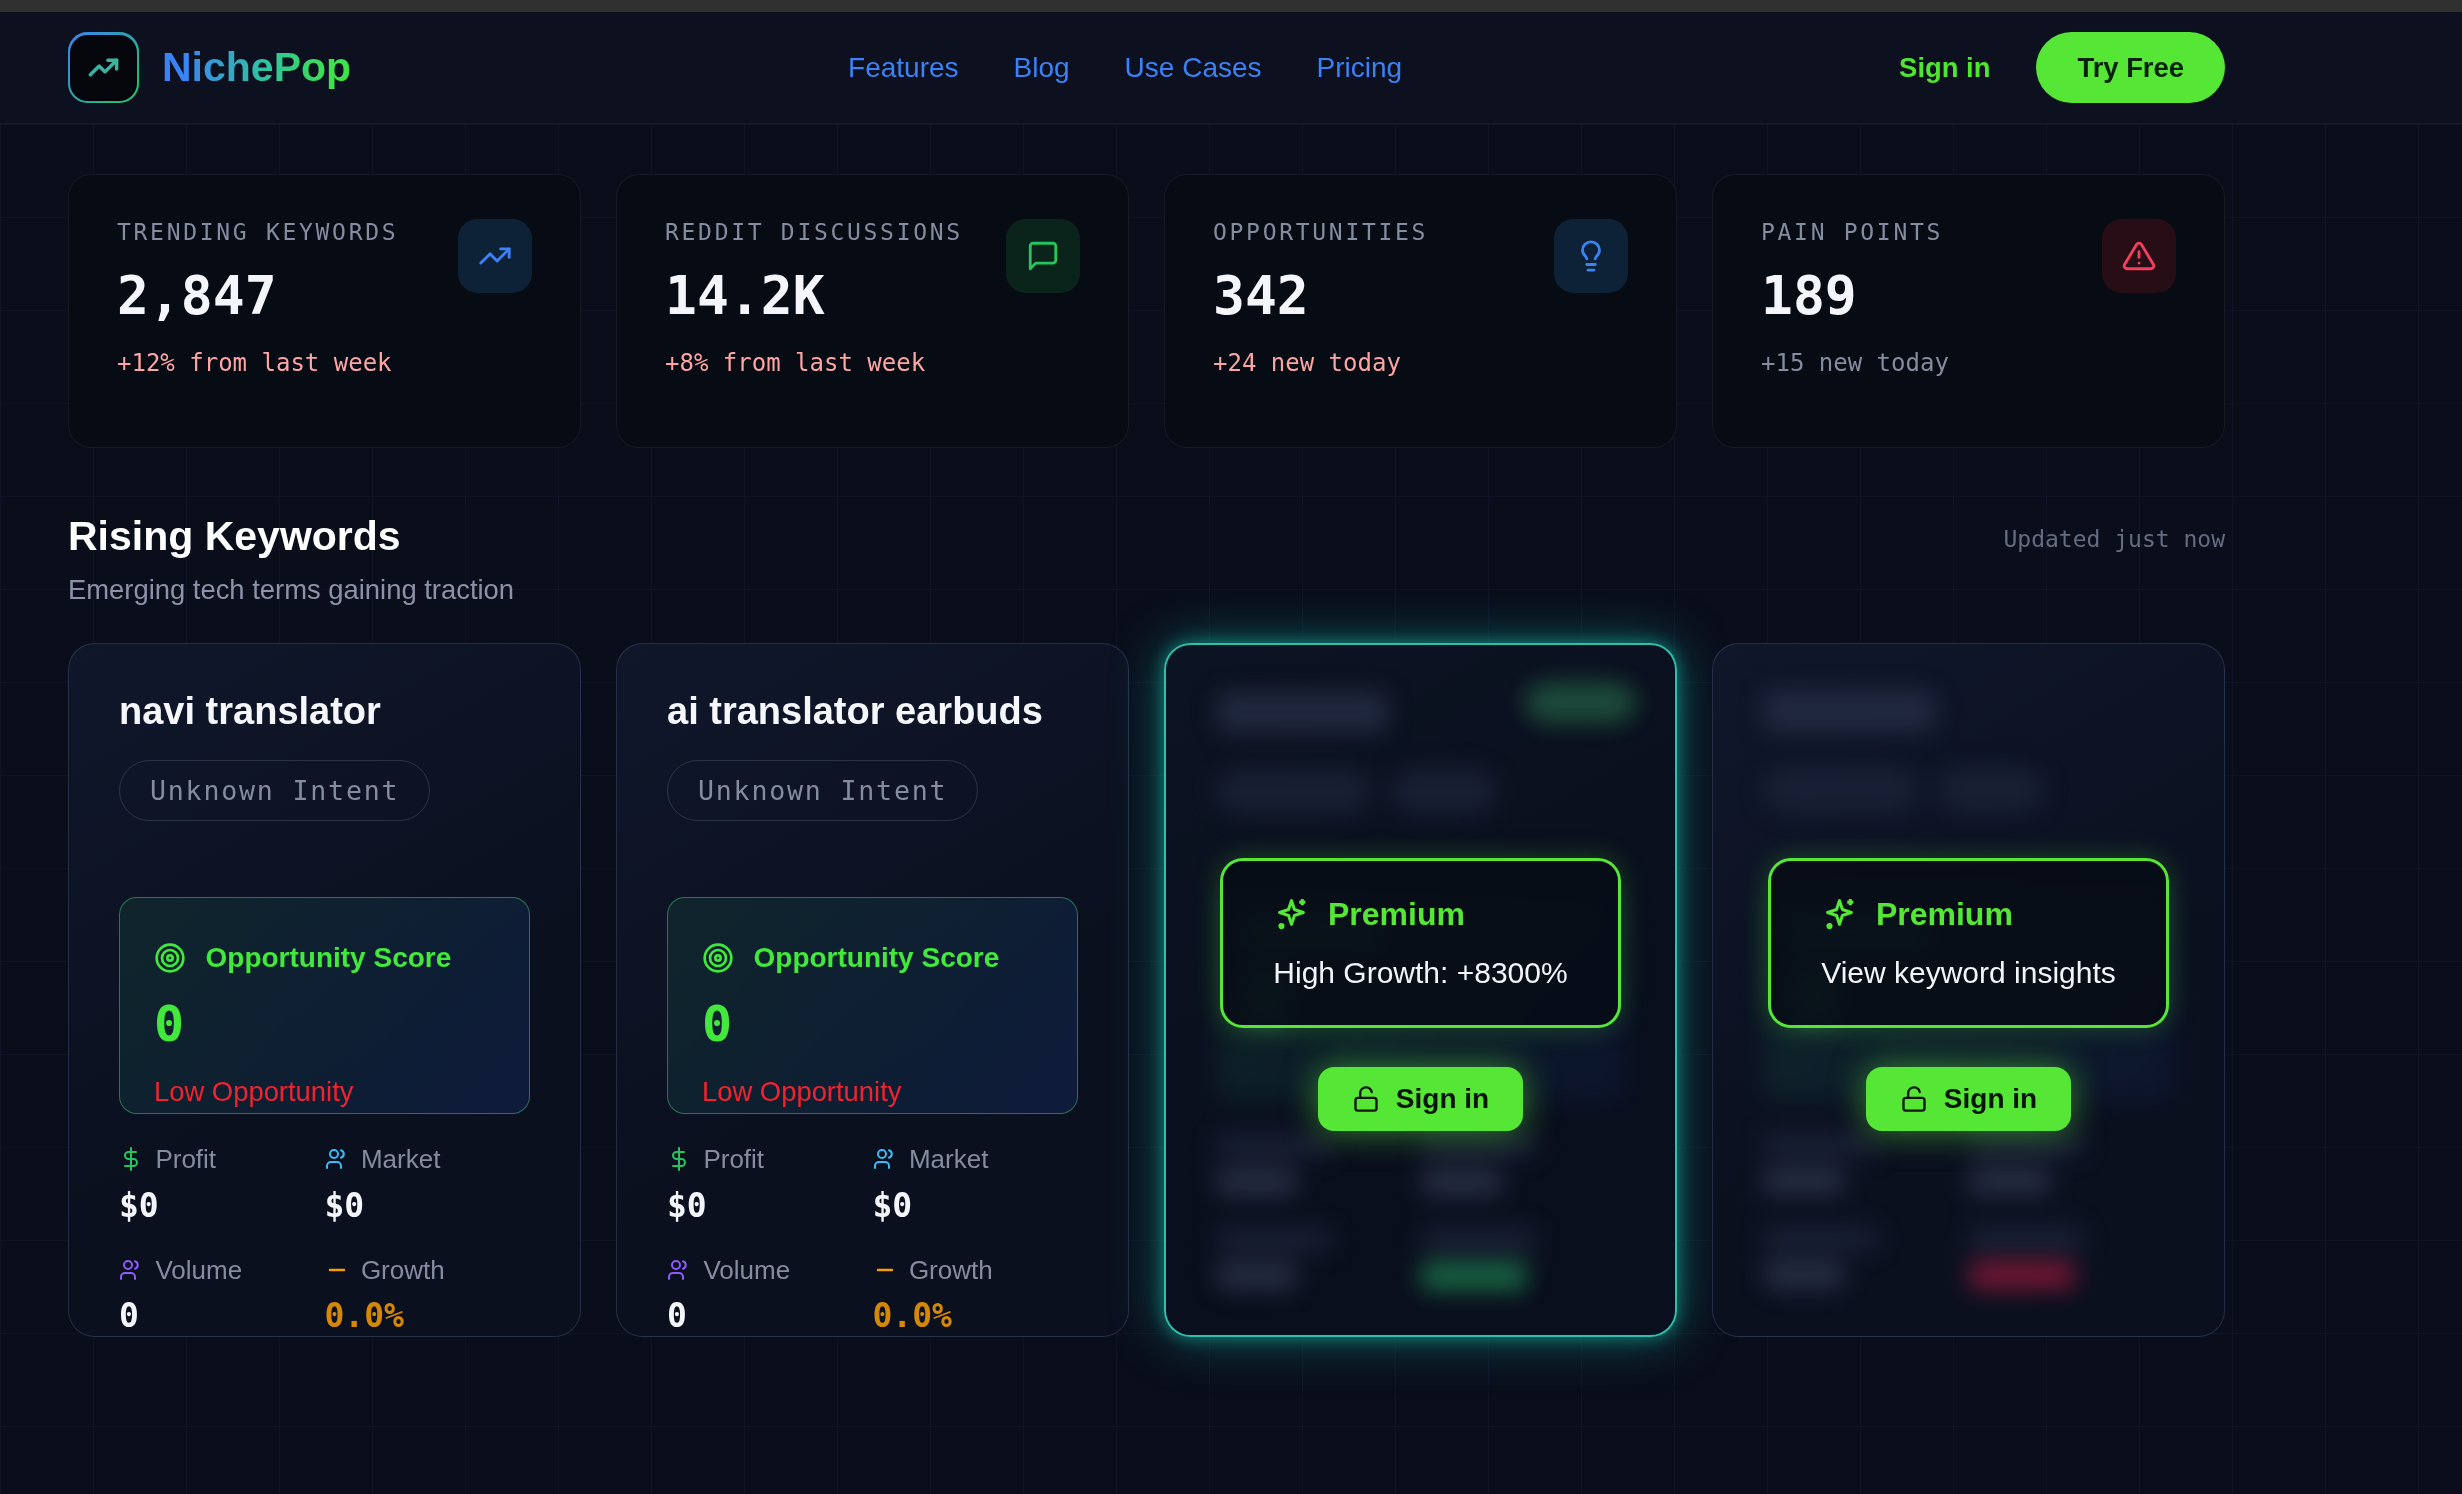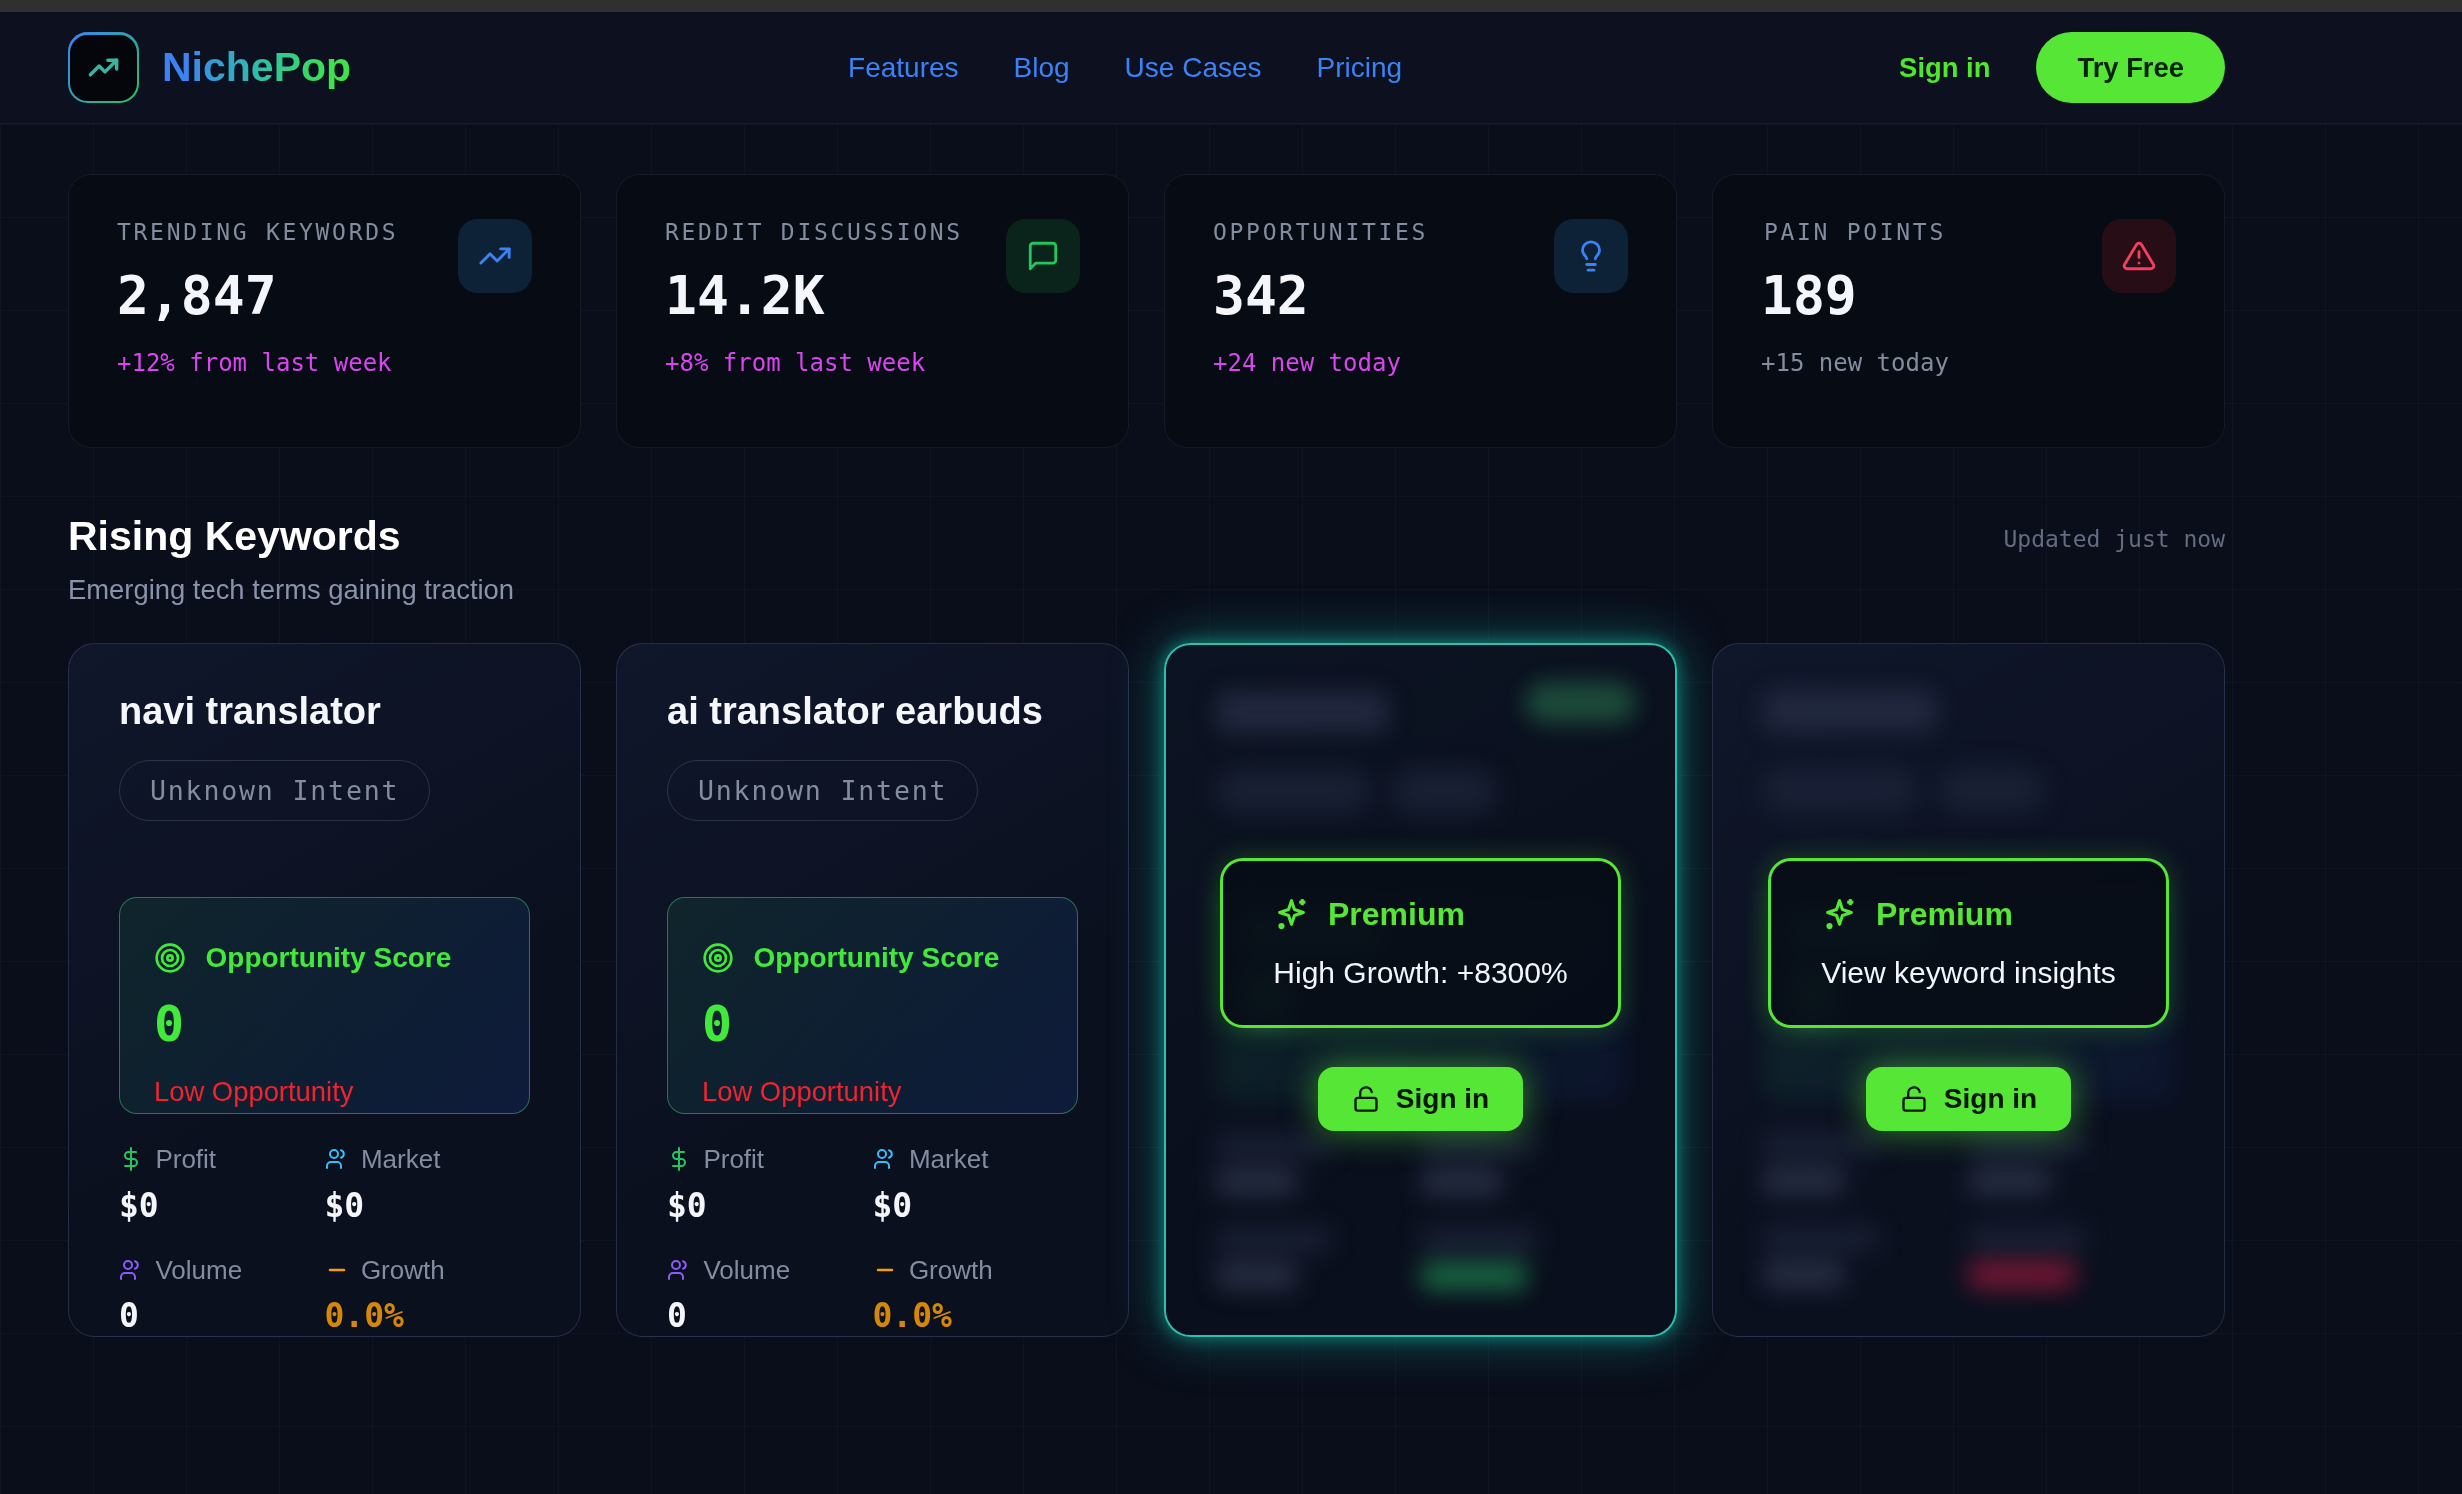--- a/index.html
+++ b/index.html
@@ -68,24 +68,24 @@
   .live-dot { width:15px; height:15px; border-radius:50%; background:#22c55e; box-shadow:0 0 12.4px rgba(34,197,94,.8); }
   .live-label { font-size:24px; color:#9aa3b8; letter-spacing:0.9px; }
 
   
   .stats-row { margin-top:50px; display:grid; grid-template-columns:repeat(4,1fr); gap:35px; }
   .stat-card {
     background:#070b13; border:0.9px solid rgba(148,163,184,0.10);
     border-radius:23px; height:274px; padding:44px 48px;
     display:flex; justify-content:space-between;
   }
-  .stat-label { font-size:23px; letter-spacing:2.7px; color:#848ca0;text-align:center; }
+  .stat-label { font-size:23px; letter-spacing:2.7px; color:#848ca0; }
   .stat-value { margin-top:19.5px; font-size:53px; font-weight:bold; color:#f4f6fb; }
   .stat-change { margin-top:23px; font-size:24px; }
-  .stat-change.green { color:#d946ef; }
+  .stat-change.green { color:#fca5a5; }
   .stat-change.gray  { color:#848ca0; }
   .stat-icon {
     width:74px; height:74px; border-radius:19.5px; flex:0 0 auto;
     display:flex; align-items:center; justify-content:center;
   }
   .stat-icon svg { width:34px; height:34px; }
   .stat-icon.blue  { background:#0d2236; color:#3b82f6; }
   .stat-icon.green { background:#0a231b; color:#22c55e; }
   .stat-icon.red   { background:#270d15; color:#f43f5e; }
 

